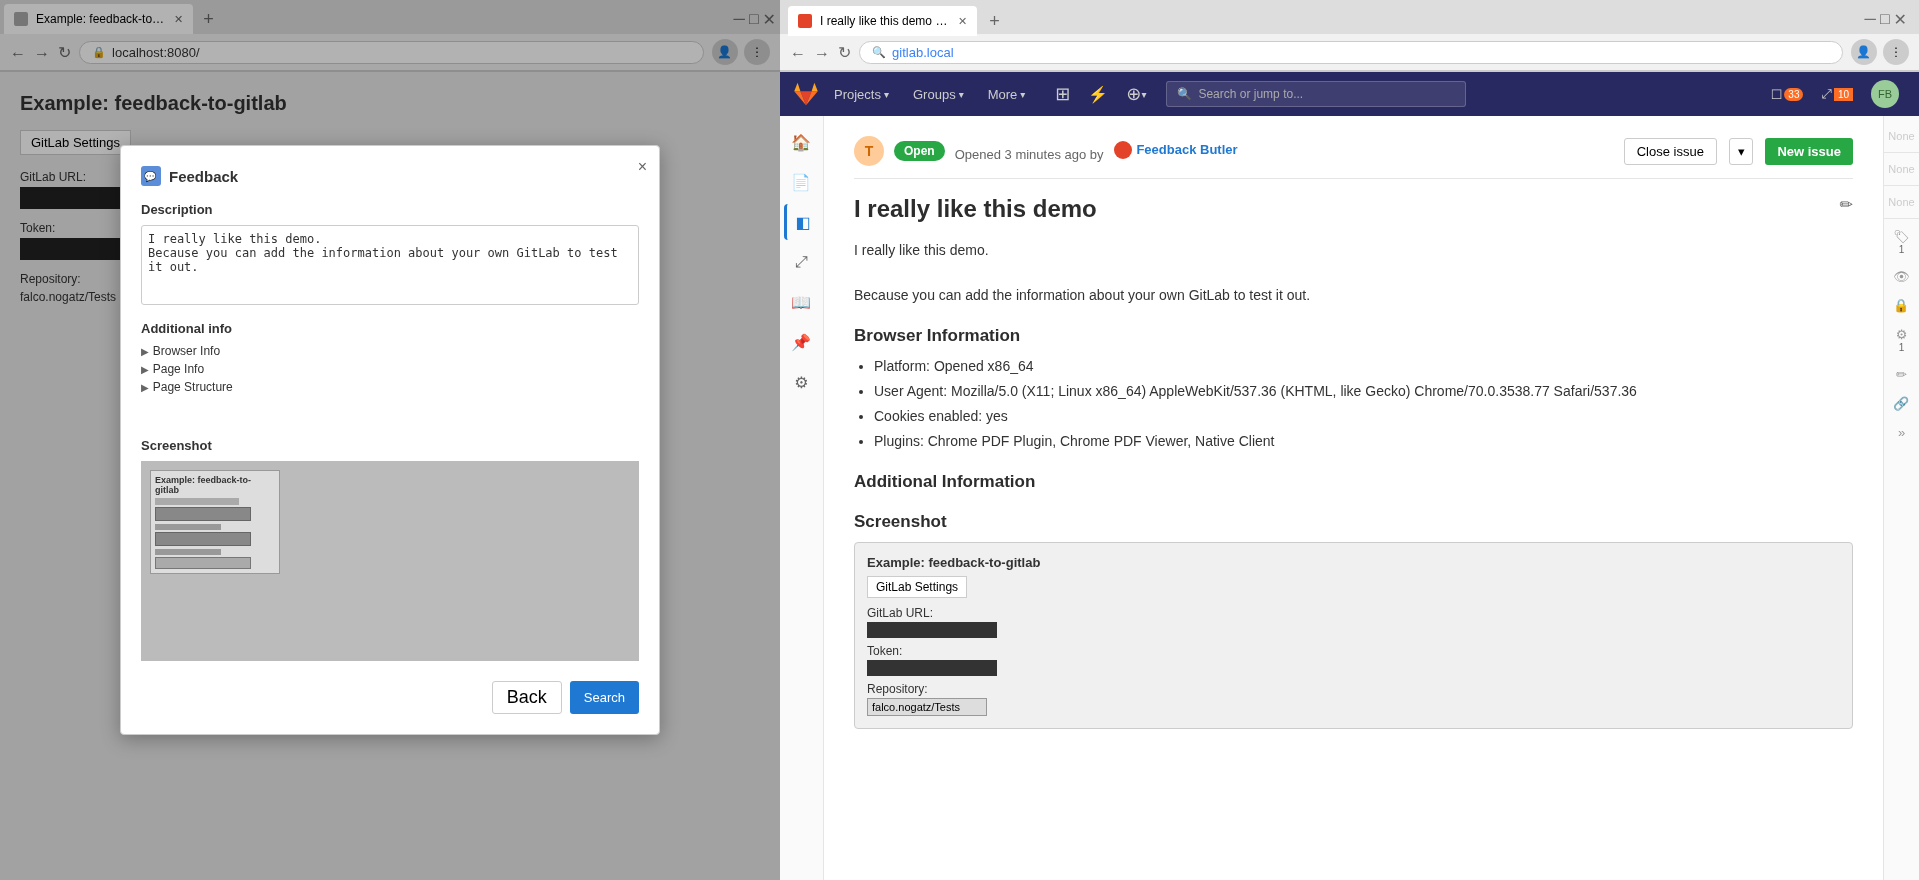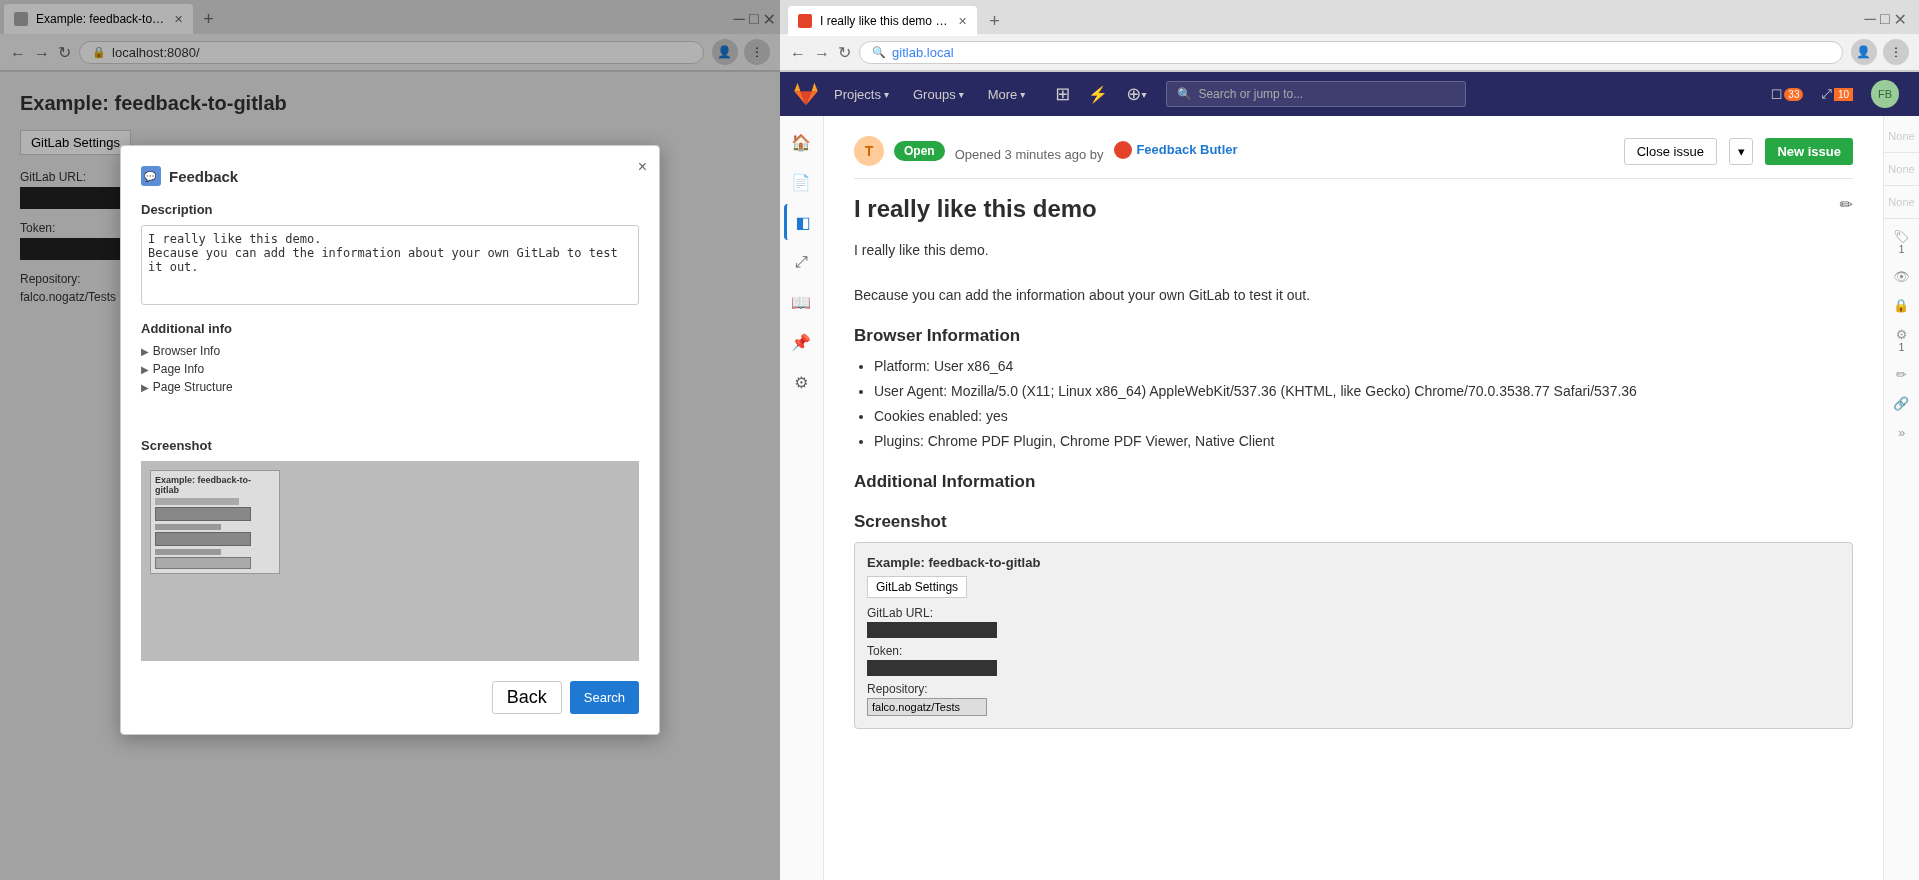--- a/index.html
+++ b/index.html
@@ -343,21 +343,21 @@
       </div>
 
       <div class="issue-body">
         <p>I really like this demo.</p>
         <br>
         <p>Because you can add the information about your own GitLab to test it out.</p>
       </div>
 
       <h3 class="issue-section-title">Browser Information</h3>
       <ul class="issue-list">
-        <li>Platform: User x86_64</li>
+        <li>Platform: Opened x86_64</li>
         <li>User Agent: Mozilla/5.0 (X11; Linux x86_64) AppleWebKit/537.36 (KHTML, like Gecko) Chrome/70.0.3538.77 Safari/537.36</li>
         <li>Cookies enabled: yes</li>
         <li>Plugins: Chrome PDF Plugin, Chrome PDF Viewer, Native Client</li>
       </ul>
 
       <h3 class="issue-section-title">Additional Information</h3>
 
       <h3 class="issue-section-title">Screenshot</h3>
       <div class="screenshot-preview">
         <div style="font-size:13px;font-weight:bold;color:#333;margin-bottom:6px;">Example: feedback-to-gitlab</div>

